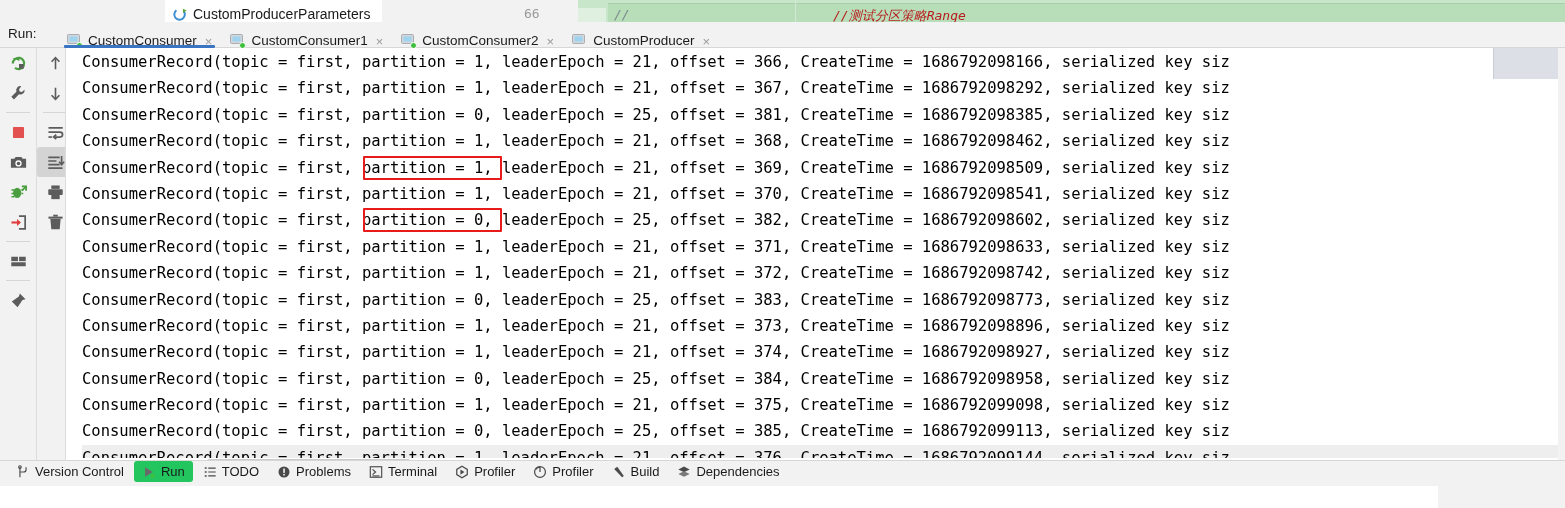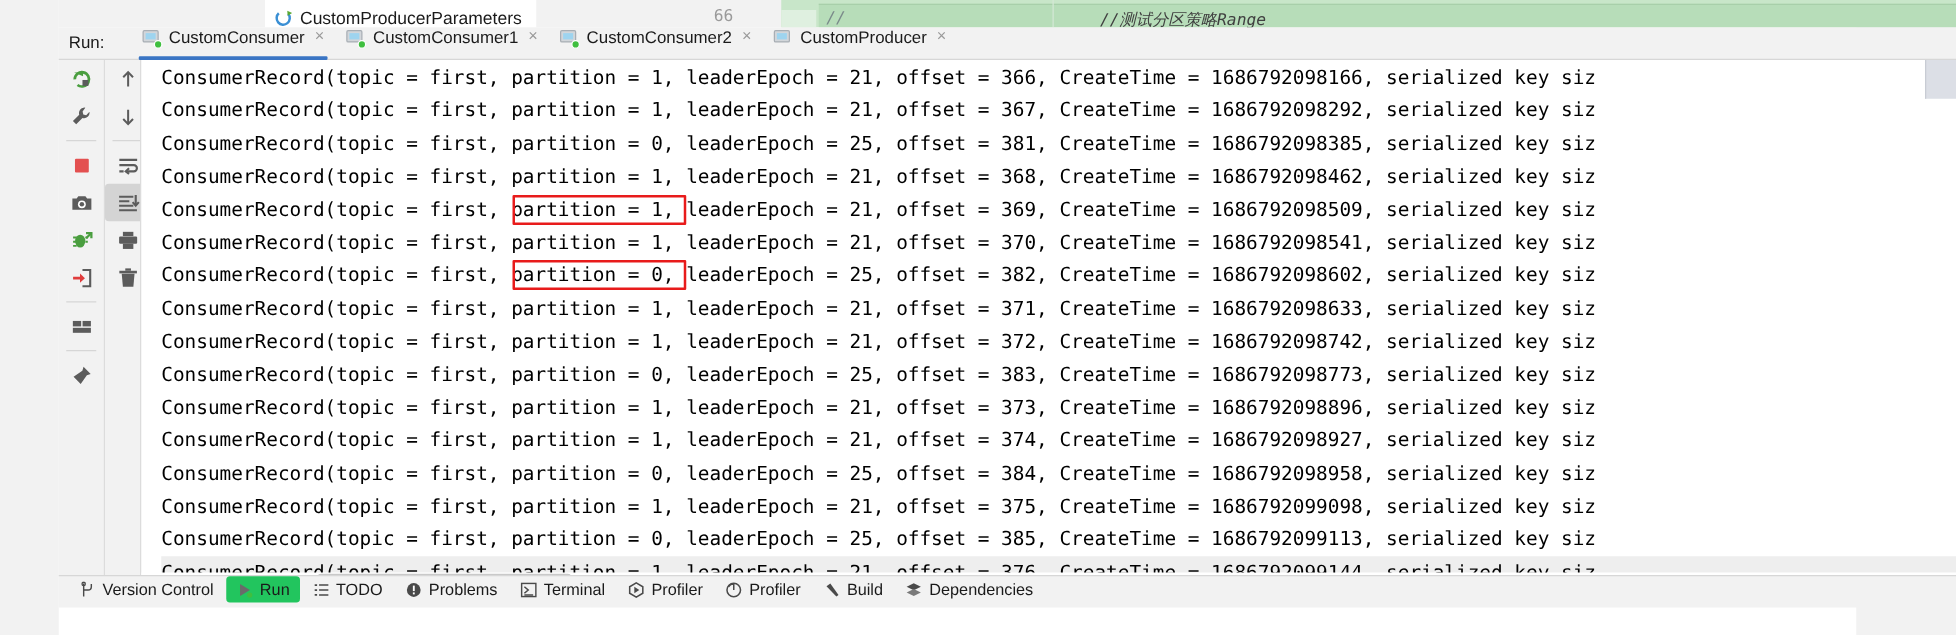--- a/index.html
+++ b/index.html
@@ -2,21 +2,21 @@
 <html><head>
 <meta charset="utf-8">
 <style>
   * { box-sizing: border-box; margin: 0; padding: 0; }
   html, body {
     width: 1565px; height: 508px;
     background: #f2f2f2;
     font-family: "Liberation Sans", sans-serif;
     overflow: hidden;
   }
-  #app { position: relative; width: 1438px; height: 508px; background: #fff; margin-left: 47px; }
+  #app { position: relative; width: 1438px; height: 508px; background: #fff; }
 
   
   .editor-strip {
     position: absolute; top: 0; left: 0; width: 1565px; height: 22px;
     background: #f2f2f2; overflow: hidden;
   }
   .editor-tab {
     position: absolute; left: 165px; top: 0; height: 22px;
     display: flex; align-items: flex-end; gap: 5px;
     background: #ffffff; padding: 0 12px 0 8px;
@@ -49,37 +49,37 @@
   }
   .editor-code-text {
     position: absolute; left: 36px; top: 7px;
     font-family: "DejaVu Sans Mono", monospace;
     font-size: 13px; color: #7a8a8a; font-style: italic;
     white-space: nowrap;
   }
   .editor-code-text2 {
     position: absolute; left: 255px; top: 7px;
     font-family: "DejaVu Sans Mono", monospace;
-    font-size: 13px; color: #404040; font-style: italic;
+    font-size: 13px; color: #b91c1c; font-style: italic;
     white-space: nowrap;
     text-align: right;
   }
 
   
   .runbar {
     position: absolute; top: 22px; left: 0; width: 1565px; height: 26px;
     background: #f2f2f2; border-bottom: 1px solid #d7d7d7;
   }
   .run-label {
     position: absolute; left: 8px; top: 4px;
     font-size: 13.5px; color: #1a1a1a;
   }
   .tabs { position: absolute; left: 58px; top: 0; height: 26px; display: flex; }
   .tab {
-    position: relative; height: 26px; display: flex; align-items: flex-start;
+    position: relative; height: 26px; display: flex; align-items: flex-end;
     gap: 6px; padding: 0 9px 0 8px; cursor: default;
   }
   .tab.active::after {
     content: ""; position: absolute; left: 6px; right: 6px; bottom: 0;
     height: 3px; background: #3a75c4; border-radius: 1px;
   }
   .tab-label { font-size: 13.5px; color: #1a1a1a; white-space: nowrap; }
   .tab-close {
     font-size: 13px; color: #9a9a9a; line-height: 1;
     margin-left: 2px; cursor: pointer;

